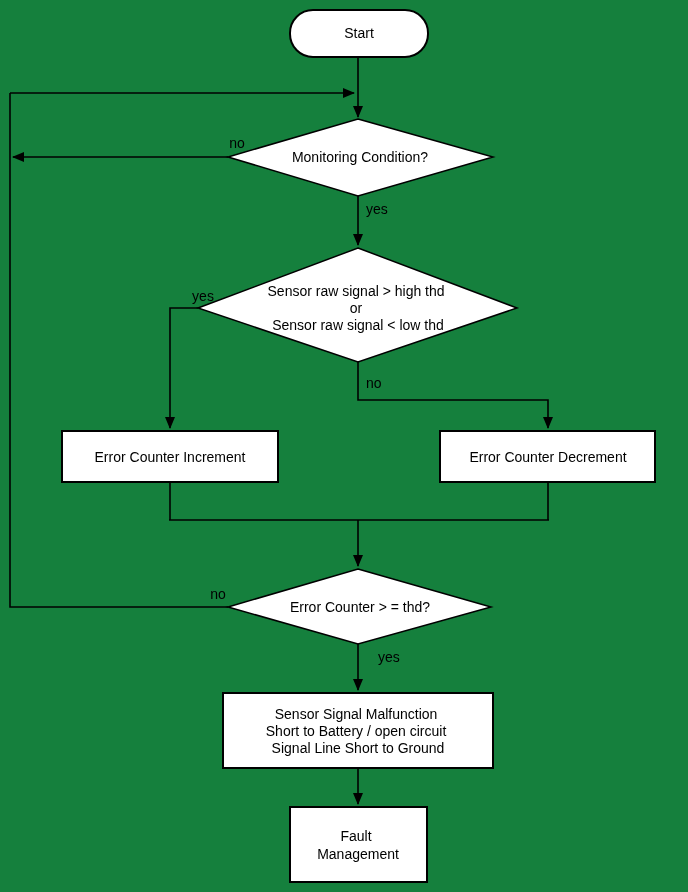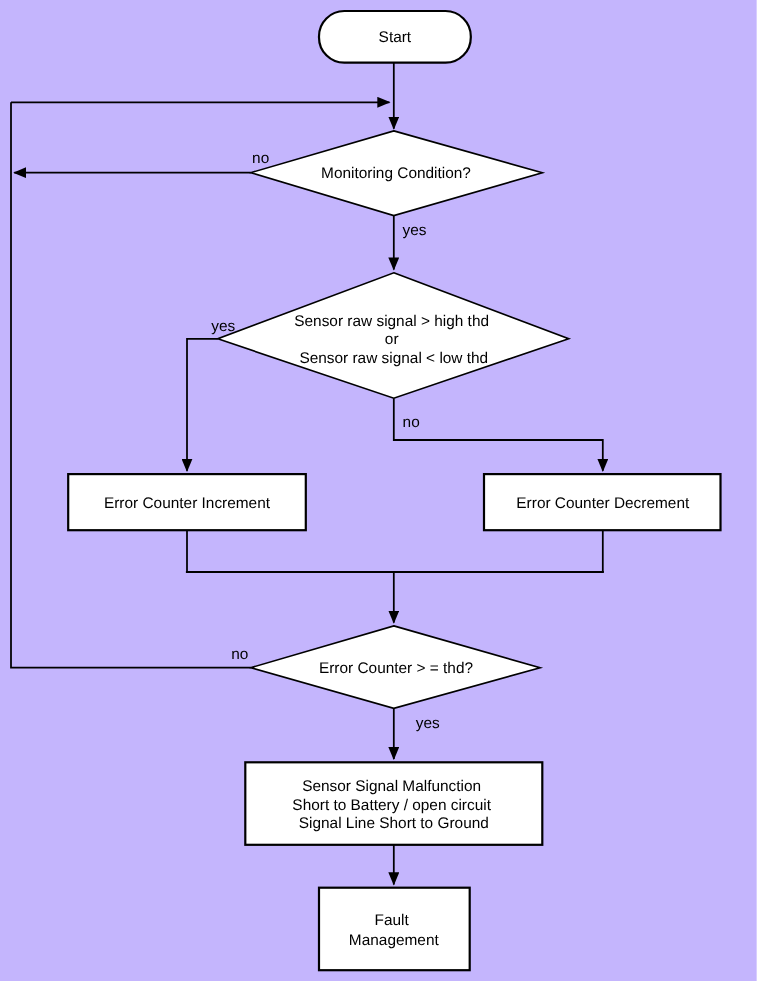--- a/index.html
+++ b/index.html
@@ -4,21 +4,21 @@
 <style>
   html, body {
     margin: 0;
     padding: 0;
     background: #ffffff;
   }
   .stage {
     position: relative;
     width: 688px;
     height: 892px;
-    background: #c4b5fd;
+    background: #15803d;
     overflow: hidden;
   }
   svg {
     display: block;
   }
   .shape {
     fill: #ffffff;
     stroke: #000000;
     stroke-width: 2;
   }

